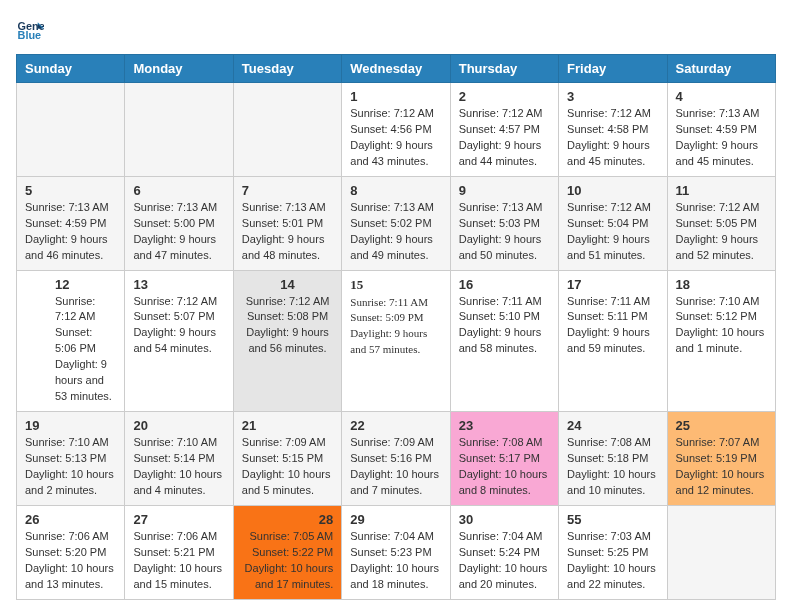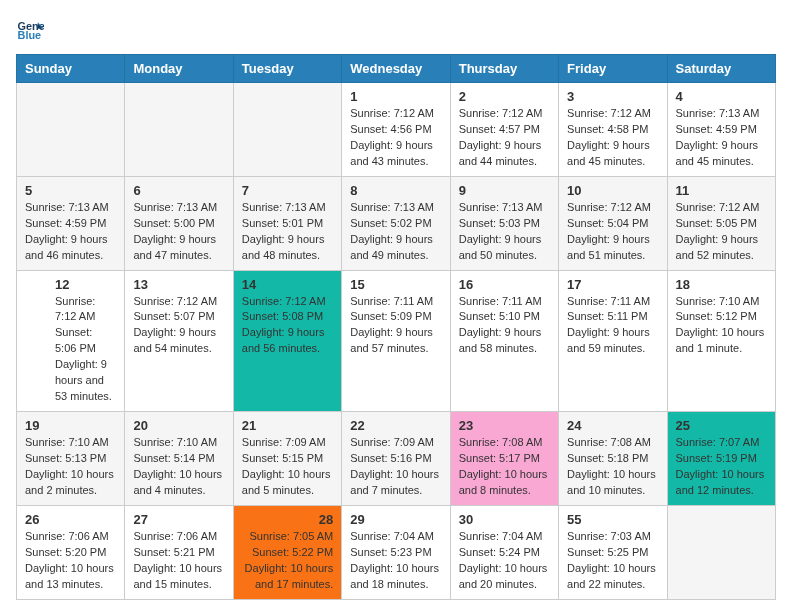--- a/index.html
+++ b/index.html
@@ -166,25 +166,25 @@
       </tr>
       <tr>
         <td style="background: rgb(255, 255, 255); padding-left: 38px;">
           <span class="day-number">12</span>
           <div class="day-info">Sunrise: 7:12 AM<br>Sunset: 5:06 PM<br>Daylight: 9 hours and 53 minutes.</div>
         </td>
         <td style="background: rgb(255, 255, 255);">
           <span class="day-number">13</span>
           <div class="day-info">Sunrise: 7:12 AM<br>Sunset: 5:07 PM<br>Daylight: 9 hours and 54 minutes.</div>
         </td>
-        <td style="background: #14b8a6;">
+        <td style="background: #e5e5e5; text-align: center;">
           <span class="day-number">14</span>
           <div class="day-info">Sunrise: 7:12 AM<br>Sunset: 5:08 PM<br>Daylight: 9 hours and 56 minutes.</div>
         </td>
-        <td style="background: rgb(255, 255, 255);">
+        <td style="background: rgb(255, 255, 255); font-family: Liberation Serif, serif;">
           <span class="day-number">15</span>
           <div class="day-info">Sunrise: 7:11 AM<br>Sunset: 5:09 PM<br>Daylight: 9 hours and 57 minutes.</div>
         </td>
         <td style="background: rgb(255, 255, 255);">
           <span class="day-number">16</span>
           <div class="day-info">Sunrise: 7:11 AM<br>Sunset: 5:10 PM<br>Daylight: 9 hours and 58 minutes.</div>
         </td>
         <td style="background: rgb(255, 255, 255);">
           <span class="day-number">17</span>
           <div class="day-info">Sunrise: 7:11 AM<br>Sunset: 5:11 PM<br>Daylight: 9 hours and 59 minutes.</div>
@@ -212,21 +212,21 @@
           <div class="day-info">Sunrise: 7:09 AM<br>Sunset: 5:16 PM<br>Daylight: 10 hours and 7 minutes.</div>
         </td>
         <td style="background: #f9a8d4; margin-top: 12px;">
           <span class="day-number">23</span>
           <div class="day-info">Sunrise: 7:08 AM<br>Sunset: 5:17 PM<br>Daylight: 10 hours and 8 minutes.</div>
         </td>
         <td style="background: rgb(245, 245, 245);">
           <span class="day-number">24</span>
           <div class="day-info">Sunrise: 7:08 AM<br>Sunset: 5:18 PM<br>Daylight: 10 hours and 10 minutes.</div>
         </td>
-        <td style="background: #14b8a6; margin-left: 25px;">
+        <td style="background: #fdba74; margin-left: 25px;">
           <span class="day-number">25</span>
           <div class="day-info">Sunrise: 7:07 AM<br>Sunset: 5:19 PM<br>Daylight: 10 hours and 12 minutes.</div>
         </td>
       </tr>
       <tr>
         <td style="background: rgb(255, 255, 255);">
           <span class="day-number">26</span>
           <div class="day-info">Sunrise: 7:06 AM<br>Sunset: 5:20 PM<br>Daylight: 10 hours and 13 minutes.</div>
         </td>
         <td style="background: rgb(255, 255, 255);">

